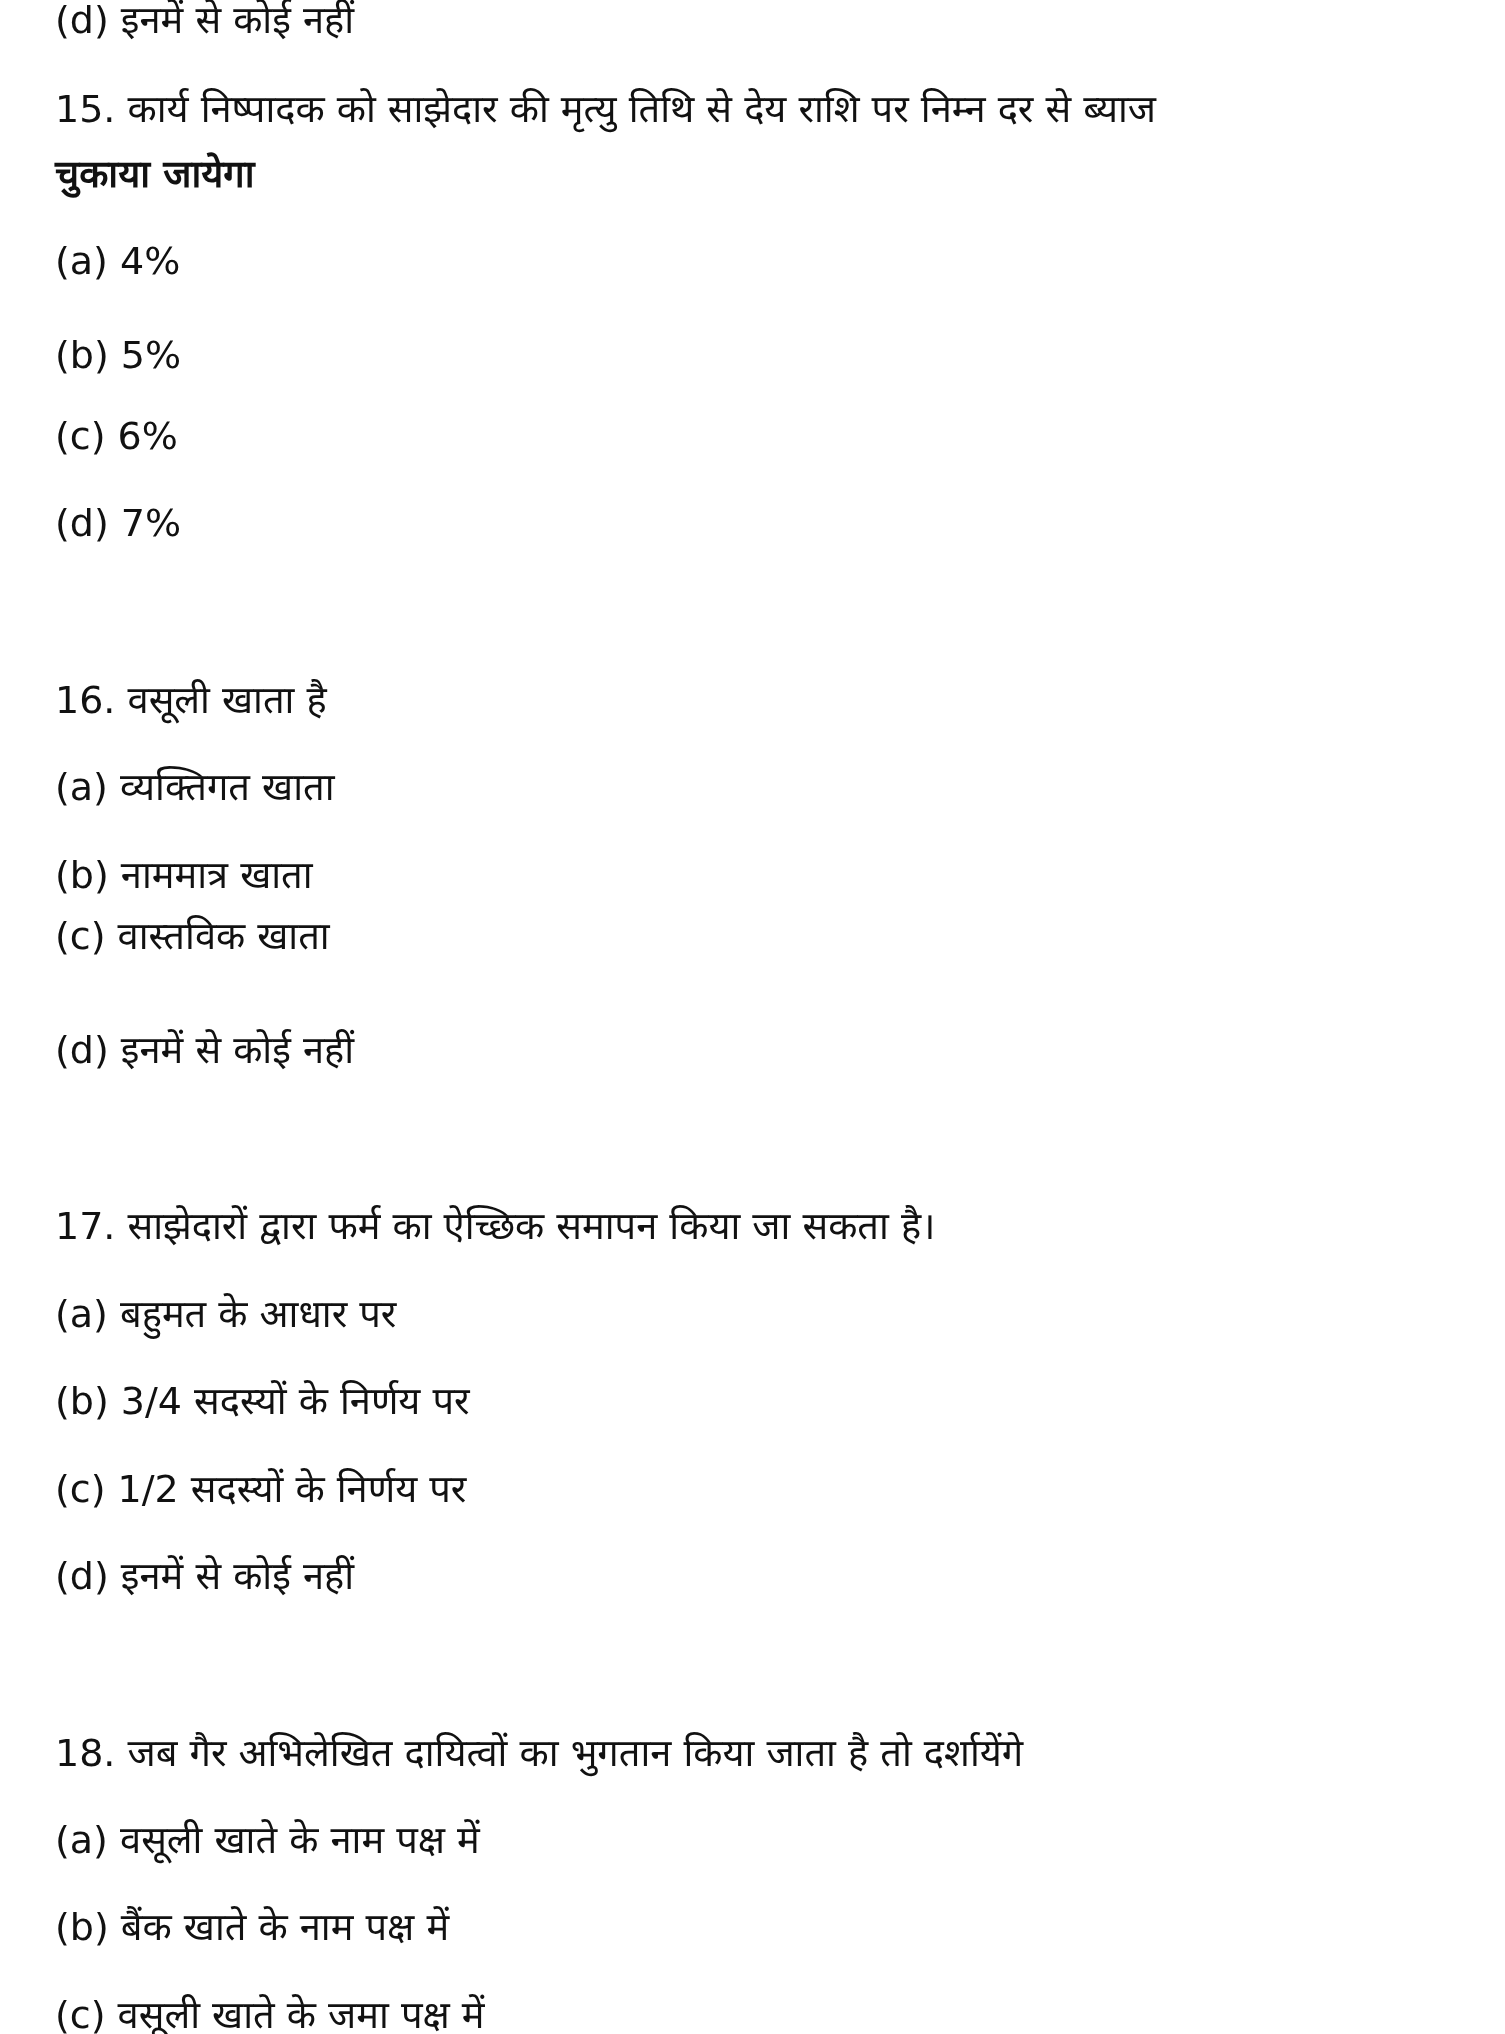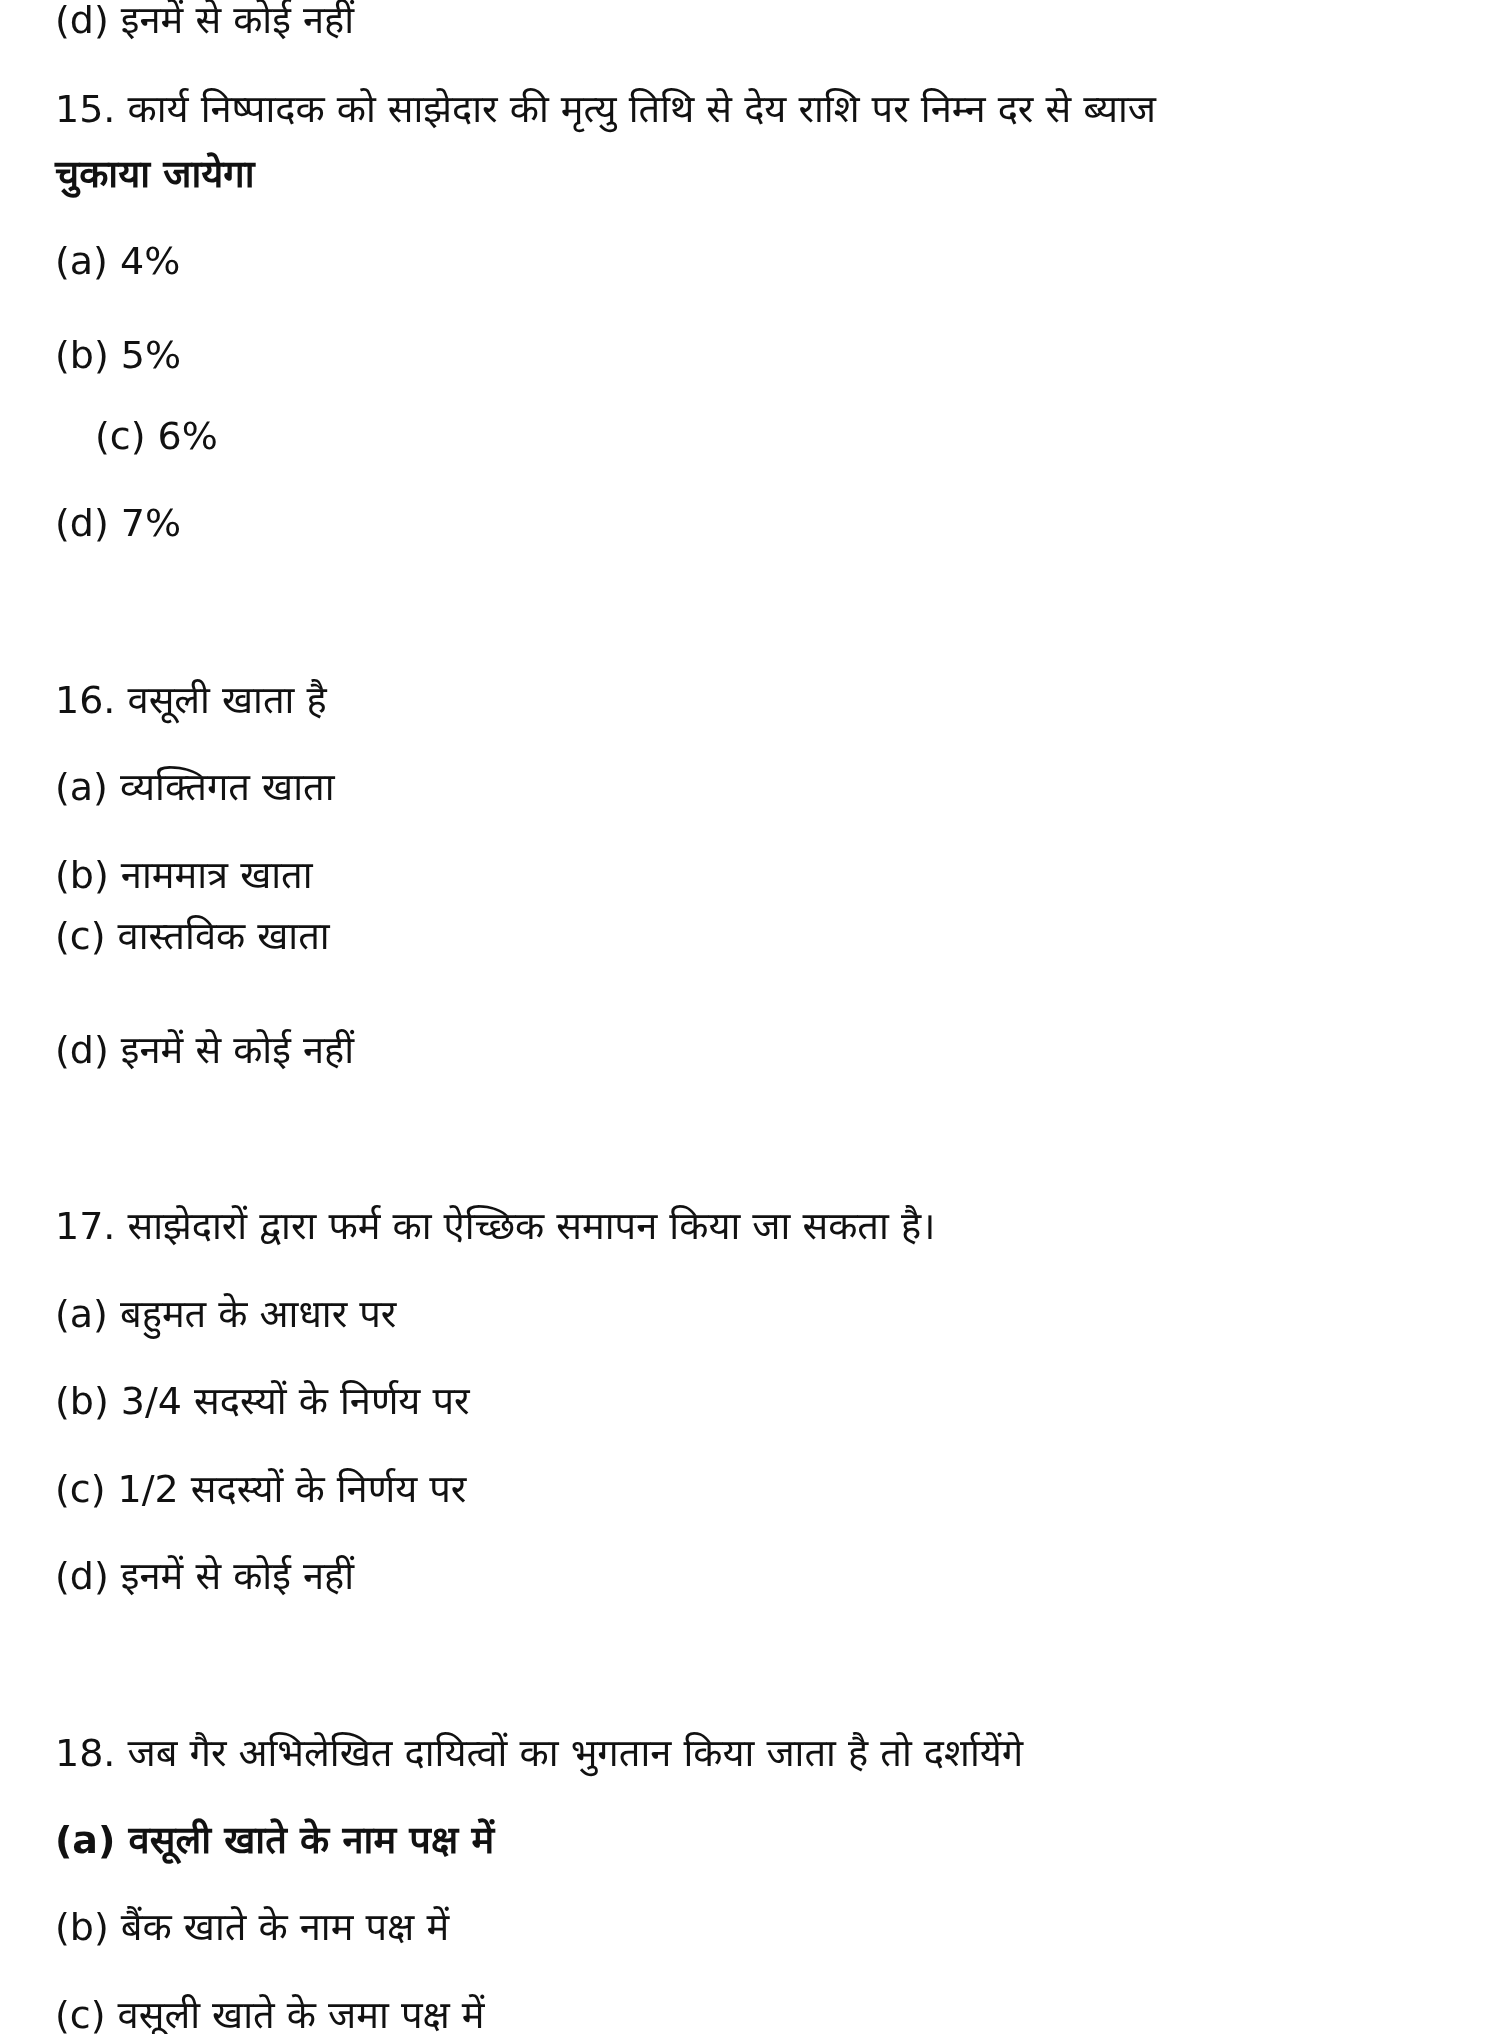--- a/index.html
+++ b/index.html
@@ -9,29 +9,29 @@
 </style>
 </head>
 <body>
 
 <div id="doc">
     <div class="line" style="top: -6px;">(d) इनमें से कोई नहीं</div>
     <div class="line" style="top: 83px;">15. कार्य निष्पादक को साझेदार की मृत्यु तिथि से देय राशि पर निम्न दर से ब्याज</div>
     <div class="line" style="top: 148px; font-weight: bold;">चुकाया जायेगा</div>
     <div class="line" style="top: 235px;">(a) 4%</div>
     <div class="line" style="top: 329px;">(b) 5%</div>
-    <div class="line" style="top: 410px; margin-left: 40px;">(c) 6%</div>
+    <div class="line" style="top: 410px;">(c) 6%</div>
     <div class="line" style="top: 497px;">(d) 7%</div>
     <div class="line" style="top: 674px;">16. वसूली खाता है</div>
     <div class="line" style="top: 761px;">(a) व्यक्तिगत खाता</div>
     <div class="line" style="top: 849px;">(b) नाममात्र खाता</div>
     <div class="line" style="top: 910px;">(c) वास्तविक खाता</div>
     <div class="line" style="top: 1024px;">(d) इनमें से कोई नहीं</div>
     <div class="line" style="top: 1200px;">17. साझेदारों द्वारा फर्म का ऐच्छिक समापन किया जा सकता है।</div>
     <div class="line" style="top: 1288px;">(a) बहुमत के आधार पर</div>
     <div class="line" style="top: 1375px;">(b) 3/4 सदस्यों के निर्णय पर</div>
     <div class="line" style="top: 1463px;">(c) 1/2 सदस्यों के निर्णय पर</div>
     <div class="line" style="top: 1550px;">(d) इनमें से कोई नहीं</div>
     <div class="line" style="top: 1727px;">18. जब गैर अभिलेखित दायित्वों का भुगतान किया जाता है तो दर्शायेंगे</div>
-    <div class="line" style="top: 1814px; font-weight: bold;">(a) वसूली खाते के नाम पक्ष में</div>
+    <div class="line" style="top: 1814px;">(a) वसूली खाते के नाम पक्ष में</div>
     <div class="line" style="top: 1901px;">(b) बैंक खाते के नाम पक्ष में</div>
     <div class="line" style="top: 1989px;">(c) वसूली खाते के जमा पक्ष में</div>
   </div>
 
 </body></html>

